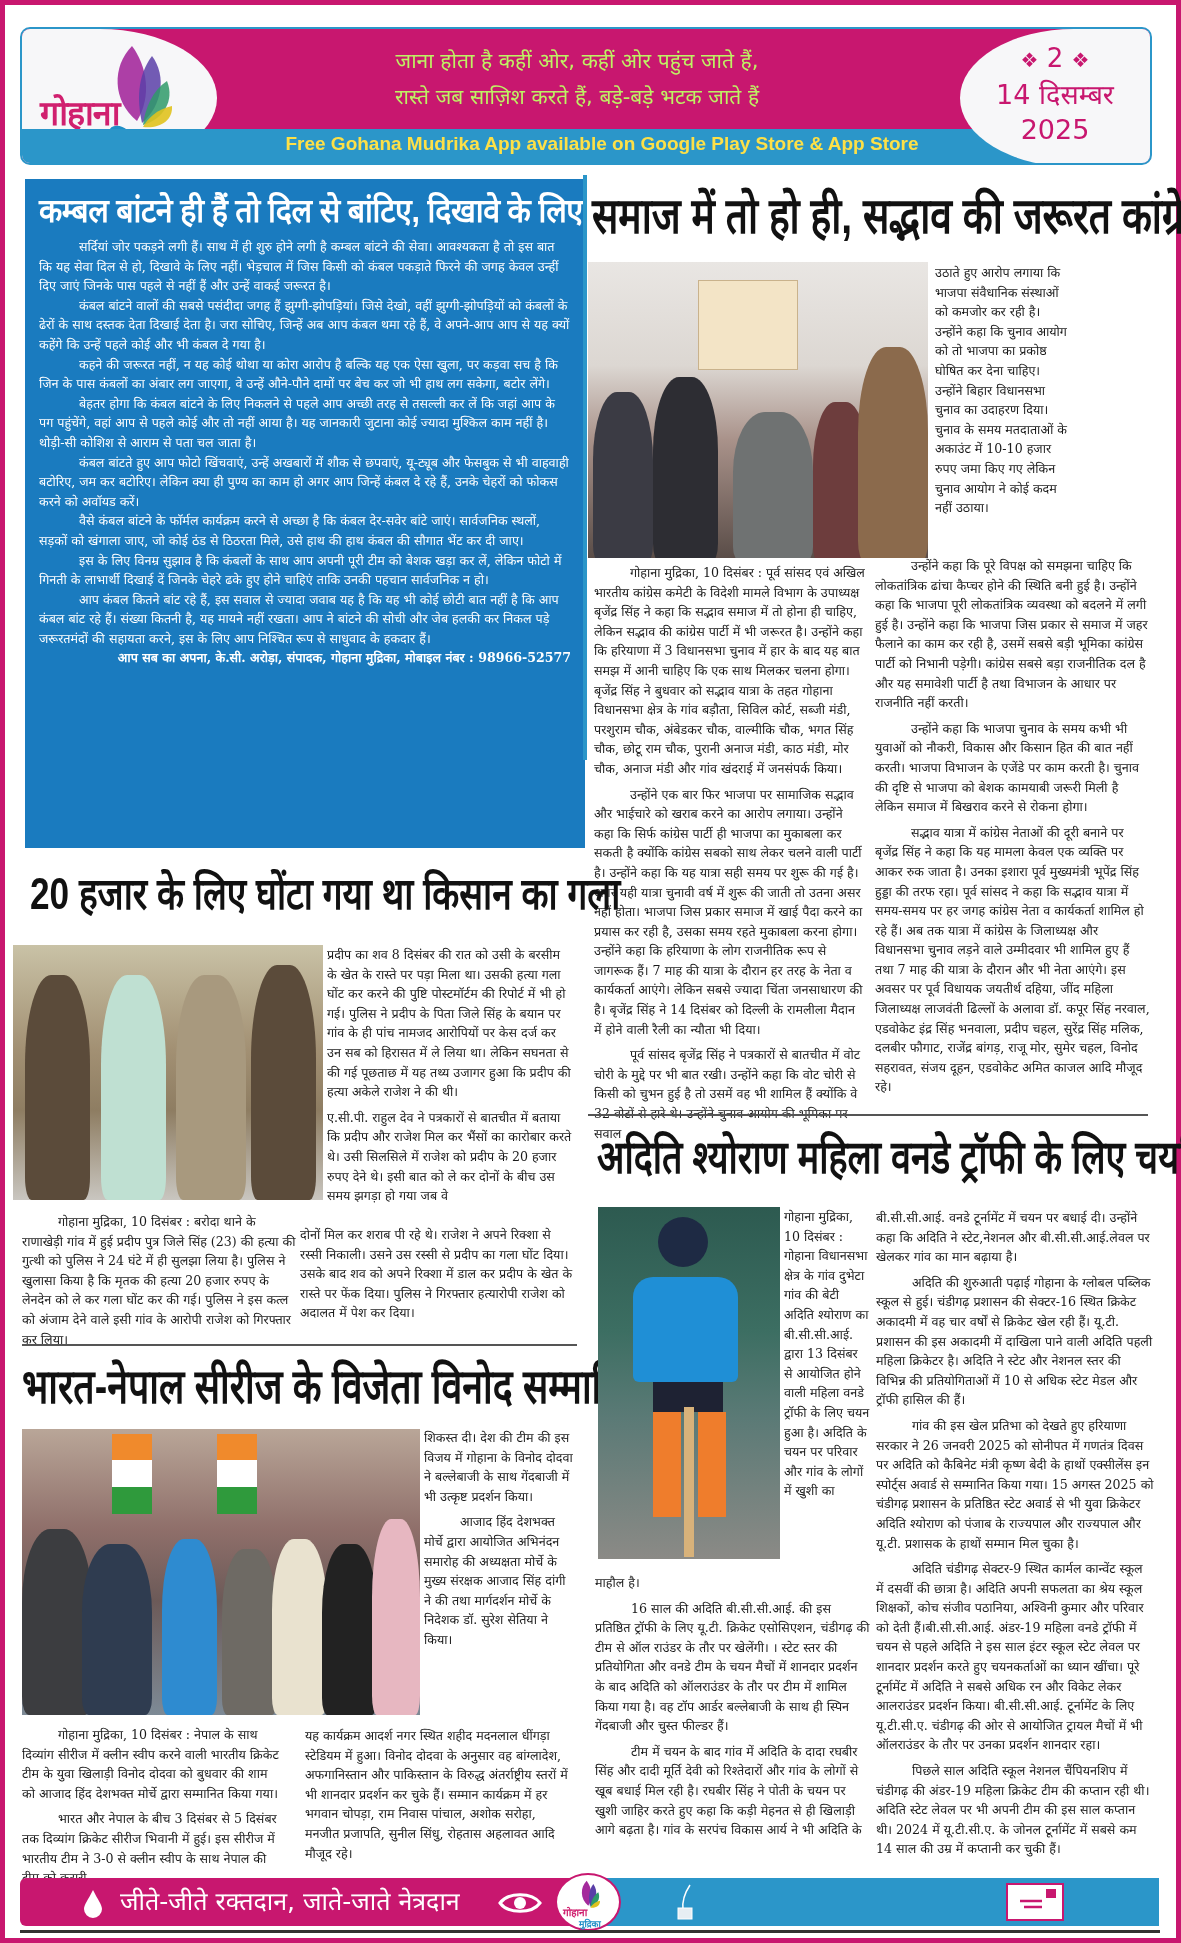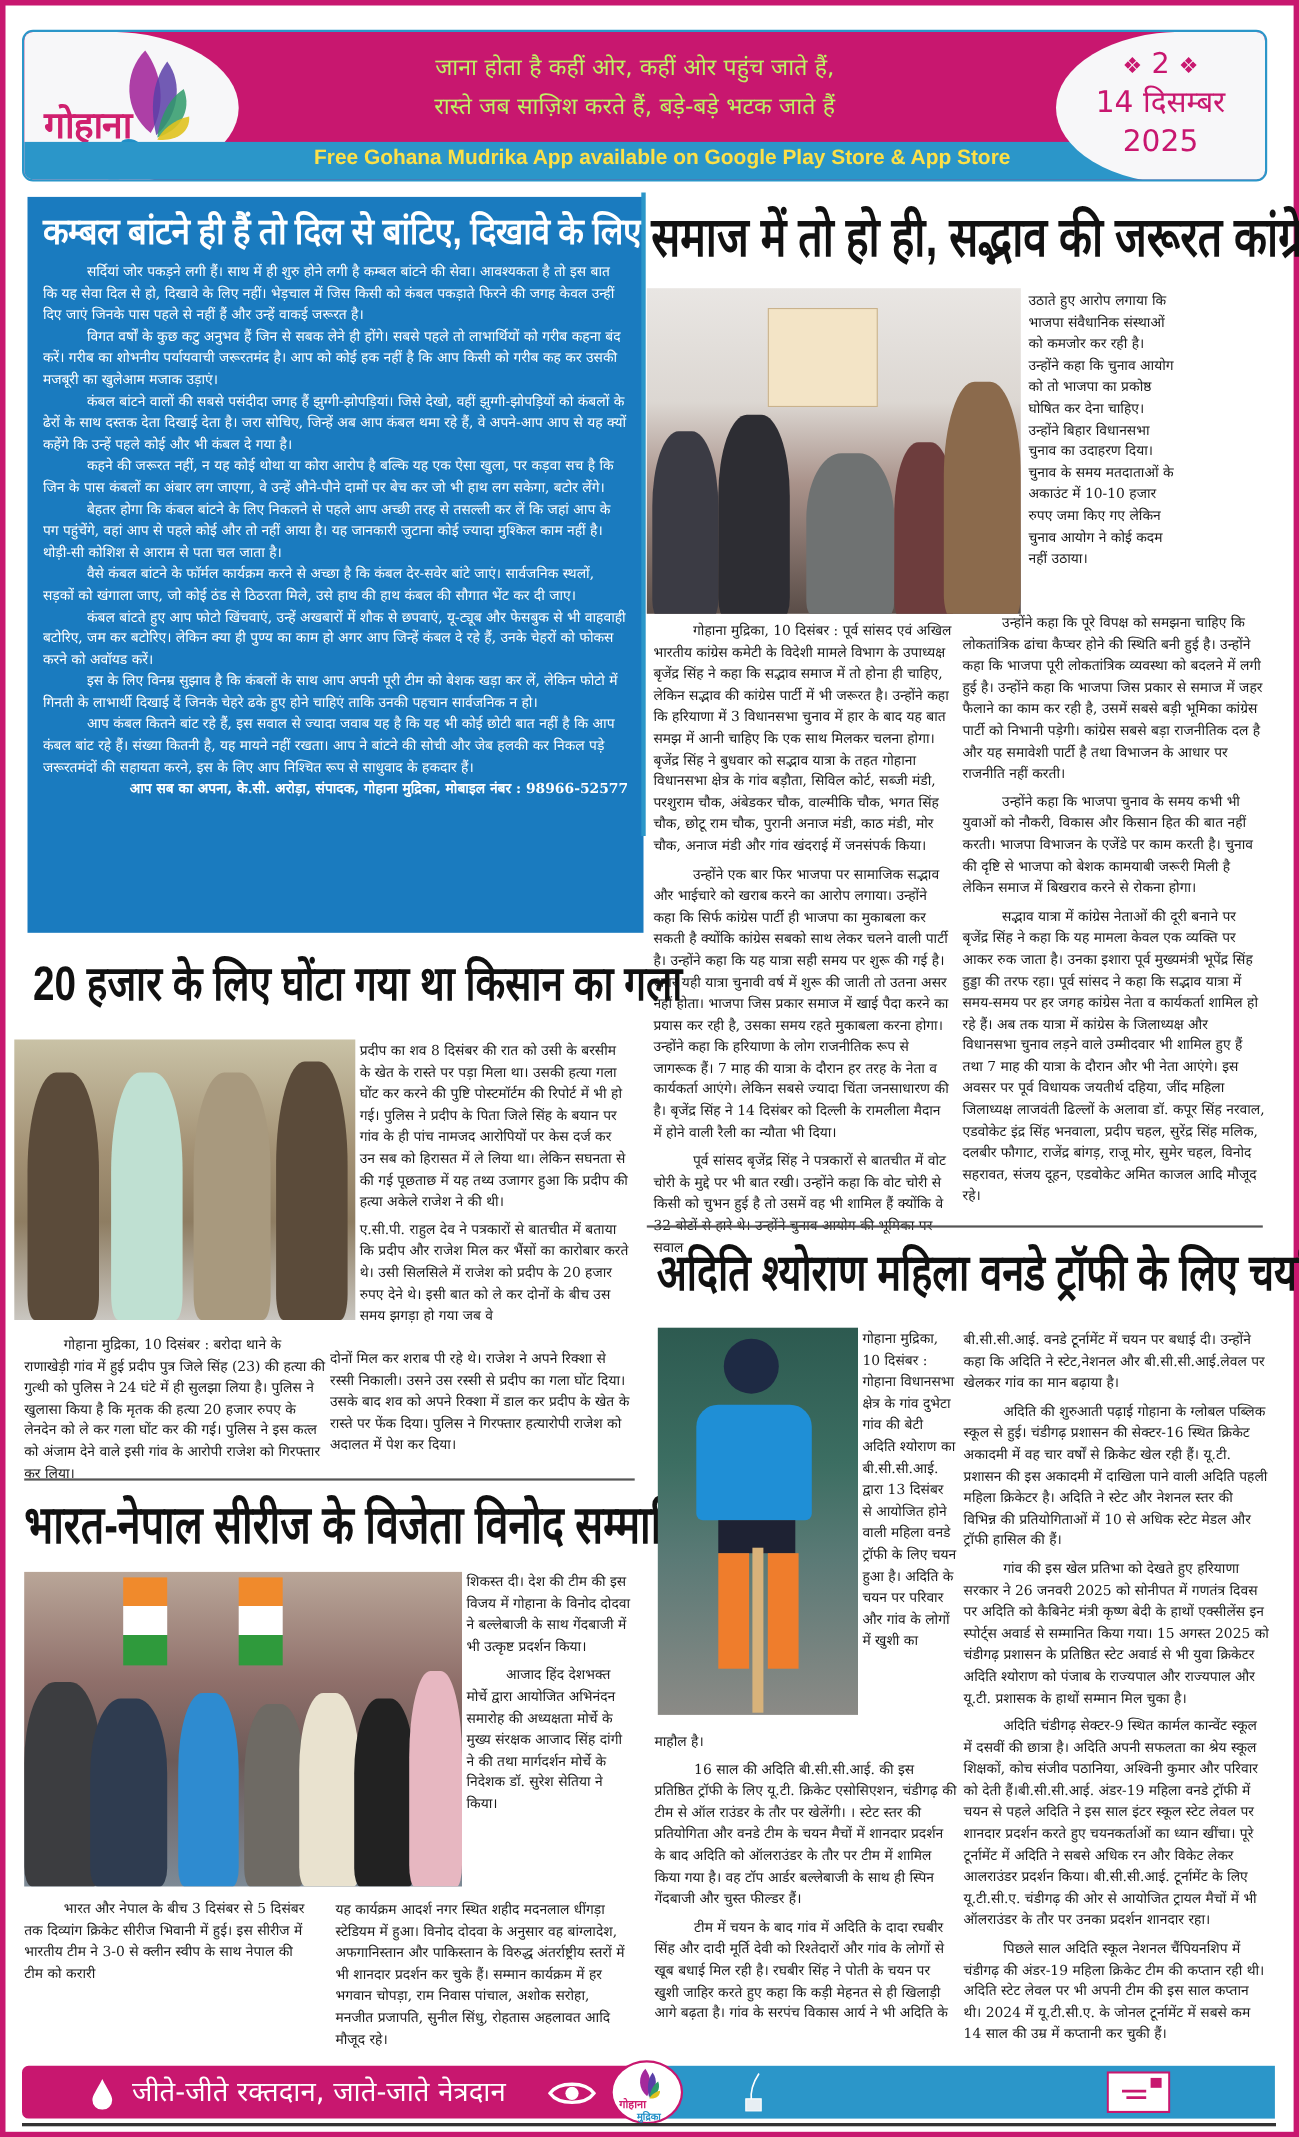--- a/index.html
+++ b/index.html
@@ -79,26 +79,25 @@
       <span class="orn">❖</span>
     </div>
     <div class="date-day">14 दिसम्बर</div>
     <div class="date-year">2025</div>
   </div>
 </div>
 
 <div class="editorial">
   <h1>कम्बल बांटने ही हैं तो दिल से बांटिए, दिखावे के लिए नहीं</h1>
   <p>सर्दियां जोर पकड़ने लगी हैं। साथ में ही शुरु होने लगी है कम्बल बांटने की सेवा। आवश्यकता है तो इस बात कि यह सेवा दिल से हो, दिखावे के लिए नहीं। भेड़चाल में जिस किसी को कंबल पकड़ाते फिरने की जगह केवल उन्हीं दिए जाएं जिनके पास पहले से नहीं हैं और उन्हें वाकई जरूरत है।</p>
-  <p>विगत वर्षों के कुछ कटु अनुभव हैं जिन से सबक लेने ही होंगे। सबसे पहले तो लाभार्थियों को गरीब कहना बंद करें। गरीब का शोभनीय पर्यायवाची जरूरतमंद है। आप को कोई हक नहीं है कि आप किसी को गरीब कह कर उसकी मजबूरी का खुलेआम मजाक उड़ाएं।</p>
   <p>कंबल बांटने वालों की सबसे पसंदीदा जगह हैं झुग्गी-झोपड़ियां। जिसे देखो, वहीं झुग्गी-झोपड़ियों को कंबलों के ढेरों के साथ दस्तक देता दिखाई देता है। जरा सोचिए, जिन्हें अब आप कंबल थमा रहे हैं, वे अपने-आप आप से यह क्यों कहेंगे कि उन्हें पहले कोई और भी कंबल दे गया है।</p>
   <p>कहने की जरूरत नहीं, न यह कोई थोथा या कोरा आरोप है बल्कि यह एक ऐसा खुला, पर कड़वा सच है कि जिन के पास कंबलों का अंबार लग जाएगा, वे उन्हें औने-पौने दामों पर बेच कर जो भी हाथ लग सकेगा, बटोर लेंगे।</p>
   <p>बेहतर होगा कि कंबल बांटने के लिए निकलने से पहले आप अच्छी तरह से तसल्ली कर लें कि जहां आप के पग पहुंचेंगे, वहां आप से पहले कोई और तो नहीं आया है। यह जानकारी जुटाना कोई ज्यादा मुश्किल काम नहीं है। थोड़ी-सी कोशिश से आराम से पता चल जाता है।</p>
+  <p>कंबल बांटते हुए आप फोटो खिंचवाएं, उन्हें अखबारों में शौक से छपवाएं, यू-ट्यूब और फेसबुक से भी वाहवाही बटोरिए, जम कर बटोरिए। लेकिन क्या ही पुण्य का काम हो अगर आप जिन्हें कंबल दे रहे हैं, उनके चेहरों को फोकस करने को अवॉयड करें।</p>
   <p>वैसे कंबल बांटने के फाॅर्मल कार्यक्रम करने से अच्छा है कि कंबल देर-सवेर बांटे जाएं। सार्वजनिक स्थलों, सड़कों को खंगाला जाए, जो कोई ठंड से ठिठरता मिले, उसे हाथ की हाथ कंबल की सौगात भेंट कर दी जाए।</p>
-  <p>कंबल बांटते हुए आप फोटो खिंचवाएं, उन्हें अखबारों में शौक से छपवाएं, यू-ट्यूब और फेसबुक से भी वाहवाही बटोरिए, जम कर बटोरिए। लेकिन क्या ही पुण्य का काम हो अगर आप जिन्हें कंबल दे रहे हैं, उनके चेहरों को फोकस करने को अवॉयड करें।</p>
   <p>इस के लिए विनम्र सुझाव है कि कंबलों के साथ आप अपनी पूरी टीम को बेशक खड़ा कर लें, लेकिन फोटो में गिनती के लाभार्थी दिखाई दें जिनके चेहरे ढके हुए होने चाहिएं ताकि उनकी पहचान सार्वजनिक न हो।</p>
   <p>आप कंबल कितने बांट रहे हैं, इस सवाल से ज्यादा जवाब यह है कि यह भी कोई छोटी बात नहीं है कि आप कंबल बांट रहे हैं। संख्या कितनी है, यह मायने नहीं रखता। आप ने बांटने की सोची और जेब हलकी कर निकल पड़े जरूरतमंदों की सहायता करने, इस के लिए आप निश्चित रूप से साधुवाद के हकदार हैं।</p>
   <p class="sign" style="text-indent:40px">आप सब का अपना, के.सी. अरोड़ा, संपादक, गोहाना मुद्रिका, मोबाइल नंबर : 98966-52577</p>
 </div>
 
 <div class="blue-bar" style="left:583px;top:175px;width:4px;height:585px;"></div>
 <div class="hl" style="left:592px;top:180px;font-size:50px;transform:scaleX(0.78);">समाज में तो हो ही, सद्भाव की जरूरत कांग्रेस में भी</div>
 <div class="photo ph-congress" style="left:588px;top:262px;width:340px;height:296px;">
   <div style="position:absolute;left:110px;top:18px;width:100px;height:90px;background:#f3e4c6;border:1px solid #c9b28c;"></div>
   <div class="fig" style="left:5px;top:130px;width:60px;height:170px;background:#3b3b44;"></div>
@@ -150,20 +149,21 @@
   <div class="fig" style="left:200px;top:120px;width:55px;height:166px;background:#6e6a64;"></div>
   <div class="fig" style="left:250px;top:110px;width:55px;height:176px;background:#e9e2cf;"></div>
   <div class="fig" style="left:300px;top:115px;width:55px;height:171px;background:#222;"></div>
   <div class="fig" style="left:350px;top:90px;width:48px;height:196px;background:#e7b7c1;"></div>
 </div>
 <div class="col" style="left:424px;top:1428px;width:150px;">
   <p>शिकस्त दी। देश की टीम की इस विजय में गोहाना के विनोद दोदवा ने बल्लेबाजी के साथ गेंदबाजी में भी उत्कृष्ट प्रदर्शन किया।</p>
   <p class="ind">आजाद हिंद देशभक्त मोर्चे द्वारा आयोजित अभिनंदन समारोह की अध्यक्षता मोर्चे के मुख्य संरक्षक आजाद सिंह दांगी ने की तथा मार्गदर्शन मोर्चे के निदेशक डॉ. सुरेश सेतिया ने किया।</p>
 </div>
 <div class="col" style="left:22px;top:1725px;width:258px;">
+  <p class="ind">गोहाना मुद्रिका, 10 दिसंबर : नेपाल के साथ दिव्यांग सीरीज में क्लीन स्वीप करने वाली भारतीय क्रिकेट टीम के युवा खिलाड़ी विनोद दोदवा को बुधवार की शाम को आजाद हिंद देशभक्त मोर्चे द्वारा सम्मानित किया गया।</p>
   <p class="ind">भारत और नेपाल के बीच 3 दिसंबर से 5 दिसंबर तक दिव्यांग क्रिकेट सीरीज भिवानी में हुई। इस सीरीज में भारतीय टीम ने 3-0 से क्लीन स्वीप के साथ नेपाल की टीम को करारी</p>
 </div>
 <div class="col" style="left:305px;top:1712px;width:268px;margin-top:14px;">
   <p>यह कार्यक्रम आदर्श नगर स्थित शहीद मदनलाल धींगड़ा स्टेडियम में हुआ। विनोद दोदवा के अनुसार वह बांग्लादेश, अफगानिस्तान और पाकिस्तान के विरुद्ध अंतर्राष्ट्रीय स्तरों में भी शानदार प्रदर्शन कर चुके हैं। सम्मान कार्यक्रम में हर भगवान चोपड़ा, राम निवास पांचाल, अशोक सरोहा, मनजीत प्रजापति, सुनील सिंधु, रोहतास अहलावत आदि मौजूद रहे।</p>
 </div>
 
 <div class="rule" style="left:588px;top:1114px;width:560px;"></div>
 <div class="hl" style="left:597px;top:1124px;font-size:46px;transform:scaleX(0.78);">अदिति श्योराण महिला वनडे ट्रॉफी के लिए चयनित</div>
 <div class="photo ph-aditi" style="left:598px;top:1207px;width:182px;height:352px;">
   <div style="position:absolute;left:60px;top:10px;width:50px;height:50px;border-radius:50%;background:#1e2a44;"></div>

